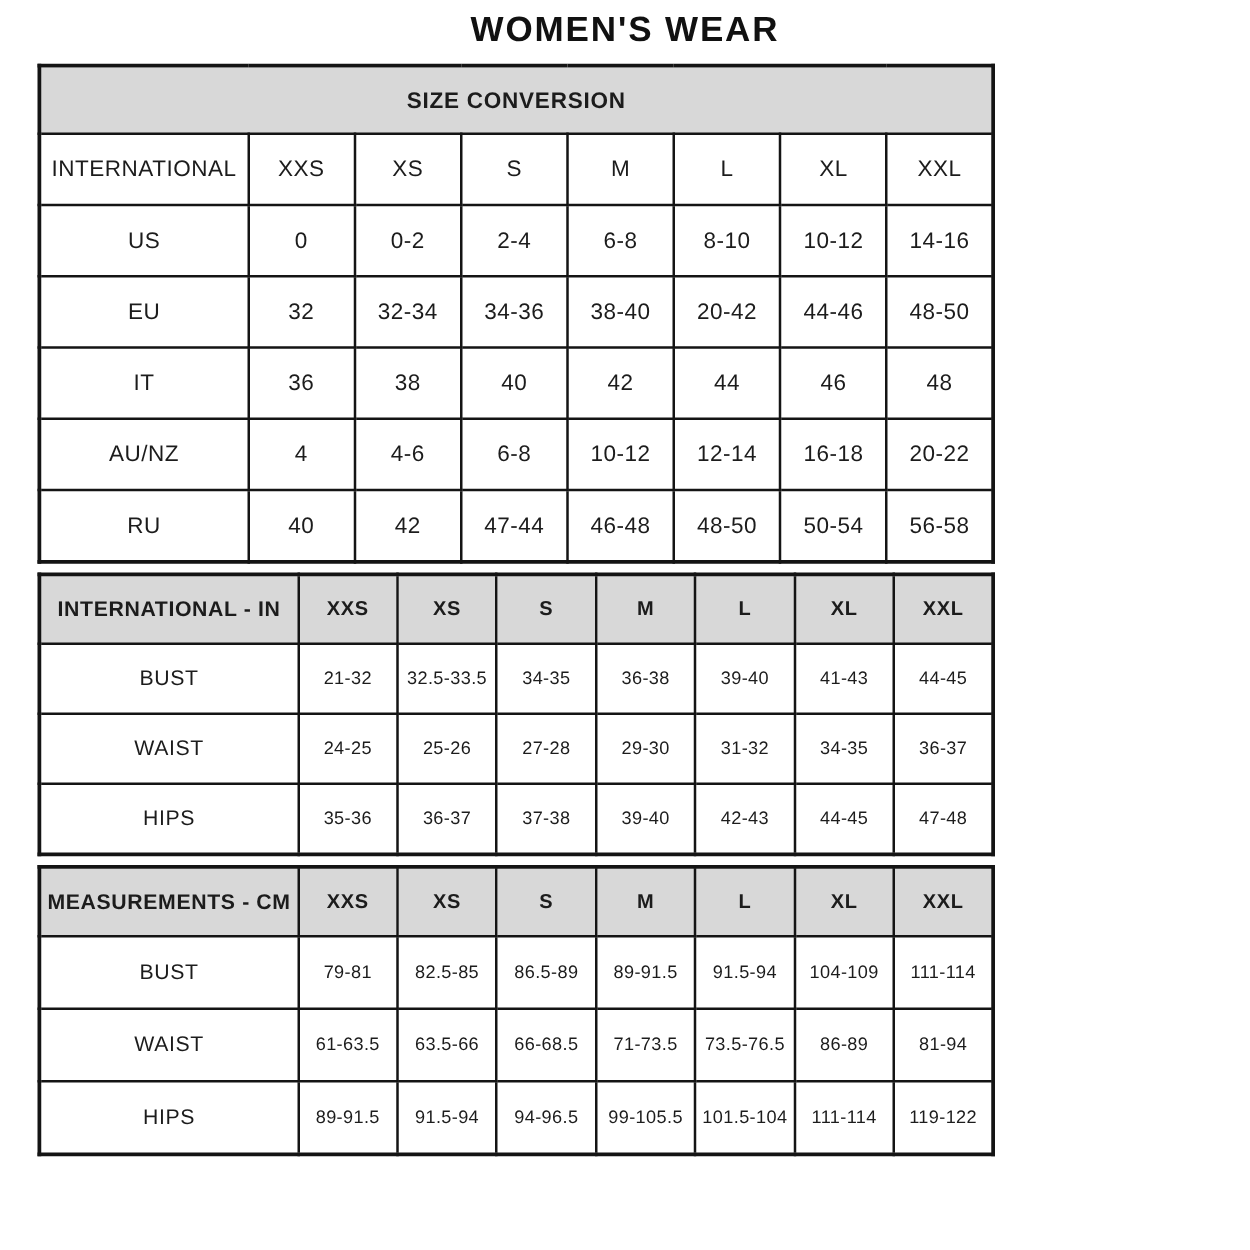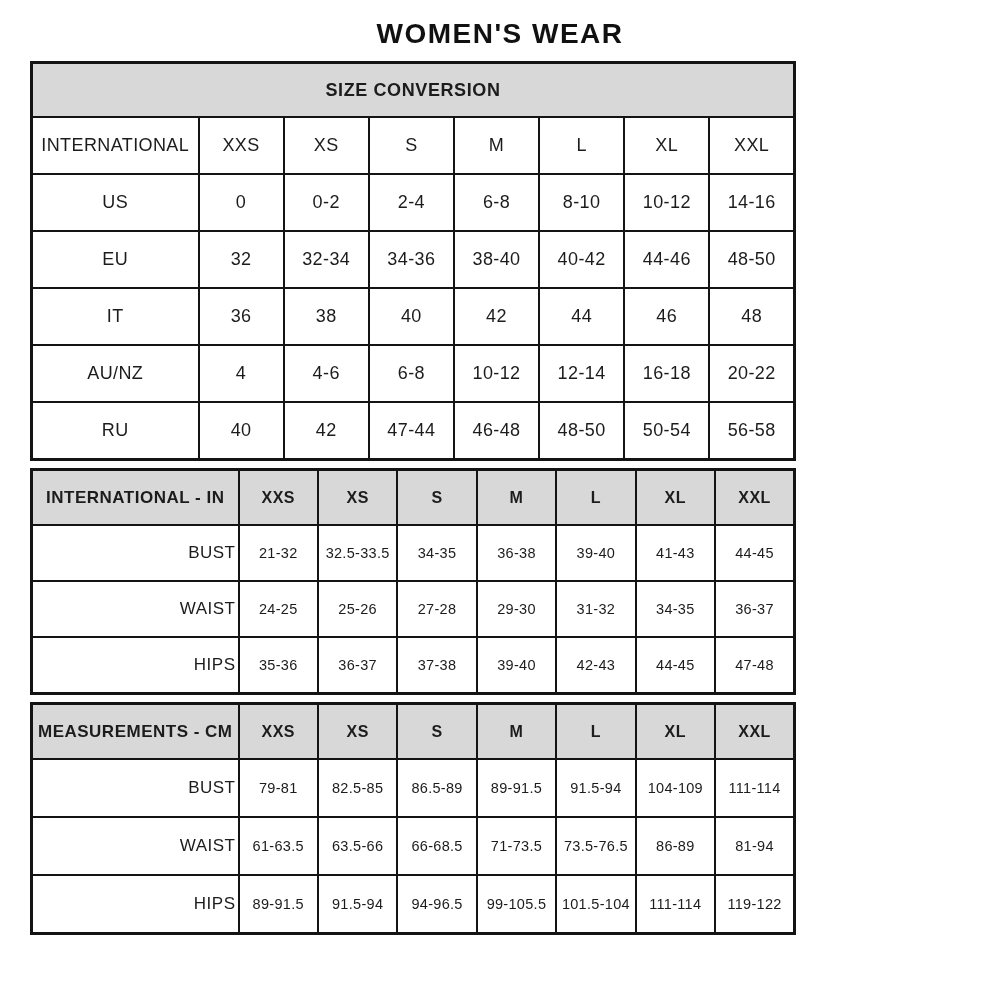--- a/index.html
+++ b/index.html
@@ -9,21 +9,21 @@
     width: 1000px;
     height: 1000px;
     overflow: hidden;
     font-family: "Liberation Sans", "DejaVu Sans", sans-serif;
     color: #1c1c1c;
   }
   .page {
     box-sizing: border-box;
     width: 1000px;
     height: 1000px;
-    padding: 14px 30px 8px 30px;
+    padding: 4px 30px 8px 30px;
   }
   h1.page-title {
     margin: 4px 0 11px 0;
     text-align: center;
     font-size: 28px;
     font-weight: 700;
     letter-spacing: 1.5px;
     color: #111111;
   }
   table.grid {
@@ -69,21 +69,20 @@
     letter-spacing: 0.5px;
   }
   .t2 tr.header-row th:first-child, .t3 tr.header-row th:first-child {
     font-size: 17px;
   }
   .t2 tr.data-row th, .t3 tr.data-row th {
     height: 54px;
     font-size: 17px;
     font-weight: 400;
     letter-spacing: 0.5px;
-    text-align: right;
   }
   .t3 tr.data-row th { height: 56px; }
   .t2 tr.data-row td, .t3 tr.data-row td {
     font-size: 14.5px;
     font-weight: 400;
     letter-spacing: 0.3px;
   }
 </style>
 </head>
 <body>
@@ -120,21 +119,21 @@
           <td>8-10</td>
           <td>10-12</td>
           <td>14-16</td>
         </tr>
         <tr class="data-row">
           <th>EU</th>
           <td>32</td>
           <td>32-34</td>
           <td>34-36</td>
           <td>38-40</td>
-          <td>40-42</td>
+          <td>20-42</td>
           <td>44-46</td>
           <td>48-50</td>
         </tr>
         <tr class="data-row">
           <th>IT</th>
           <td>36</td>
           <td>38</td>
           <td>40</td>
           <td>42</td>
           <td>44</td>

